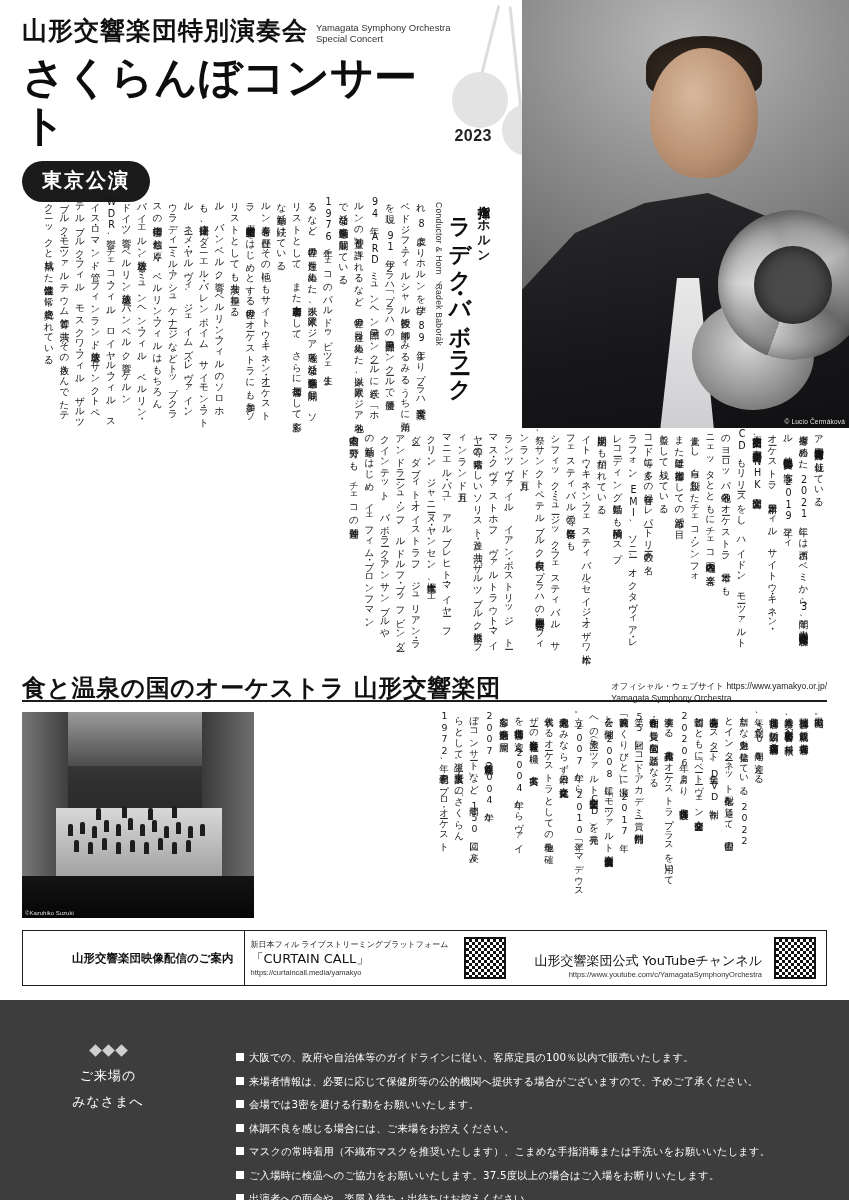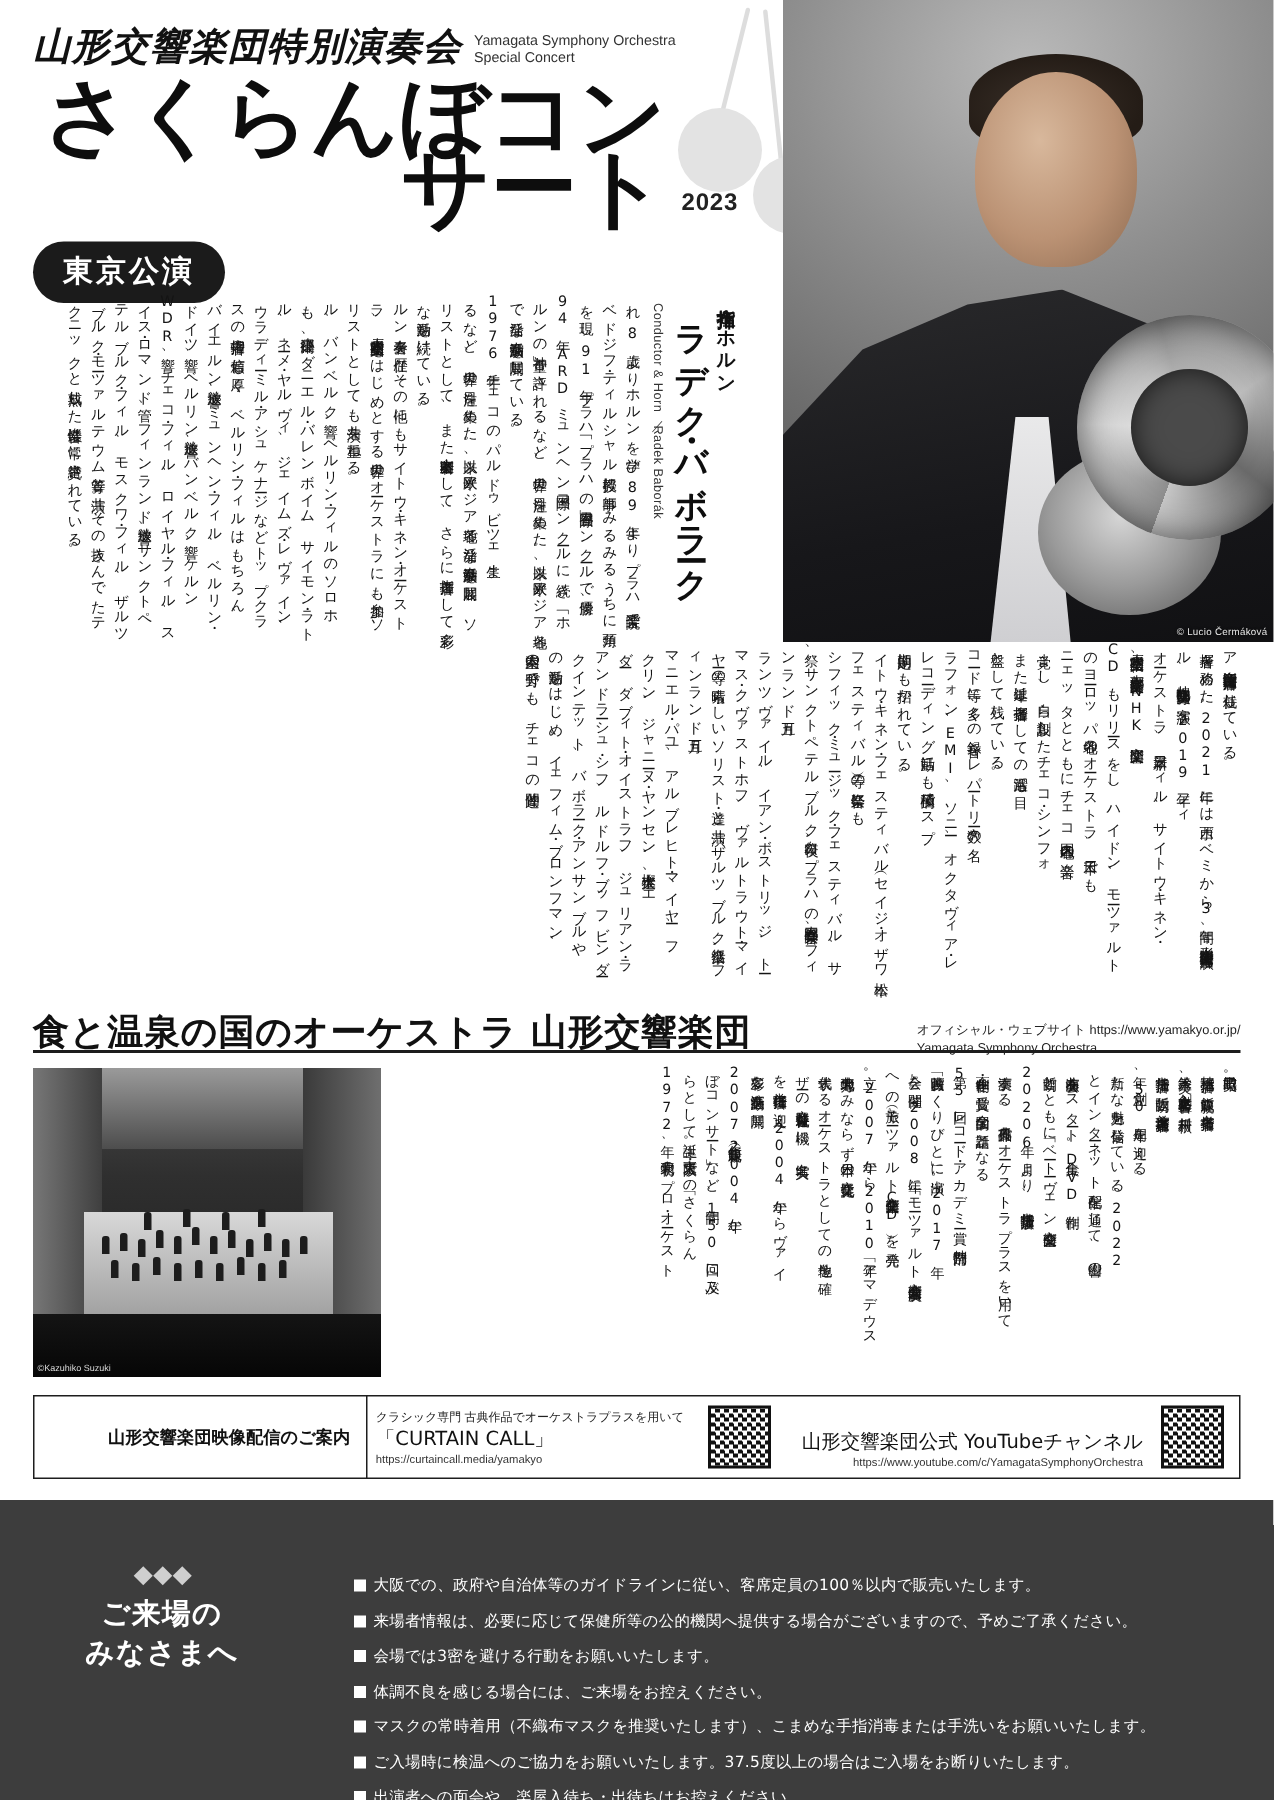--- a/index.html
+++ b/index.html
@@ -25,32 +25,31 @@
   .cherry-deco .b2 { width:52px; height:52px; left:50px; top:104px; }
   .cherry-deco .stem { position:absolute; width:3px; height:78px; background:#dddddd;
       left:36px; top:4px; transform:rotate(14deg); border-radius:2px;}
   .cherry-deco .stem2 { position:absolute; width:3px; height:104px; background:#dddddd;
       left:62px; top:6px; transform:rotate(-6deg); border-radius:2px;}
 
   .title-block { position:absolute; left:22px; top:14px; width:470px; }
   .line1 { display:flex; align-items:flex-end; gap:8px; }
   .jp-title-1 {
     font-family:"DejaVu Sans", sans-serif;
-    font-weight:bold; font-size:25px; letter-spacing:1px; color:#111;font-style:italic;
+    font-weight:bold; font-size:25px; letter-spacing:1px; color:#111;
   }
   .en-title {
     font-size:9.5px; line-height:11px; color:#333; padding-bottom:3px;
     font-family:"Liberation Sans", sans-serif;
   }
   .line2 { margin-top:6px; display:flex; align-items:flex-end; gap:10px;}
   .jp-title-2 {
     font-family:"DejaVu Sans", sans-serif;
-    font-weight:bold; font-size:58px; letter-spacing:0px; color:#0d0d0d;
+    font-weight:bold; font-size:43px; letter-spacing:0px; color:#0d0d0d;
     line-height:48px;
-    text-align:right;
   }
   .year { font-size:16px; font-weight:bold; color:#222; padding-bottom:4px; letter-spacing:0.5px;}
   .badge {
     margin-top:12px; display:inline-block; background:#1b1b1b; color:#fff;
     font-family:"DejaVu Sans", sans-serif; font-weight:bold; font-size:20px;
     padding:6px 20px 8px; border-radius:22px; letter-spacing:2px;
   }
 
   
   .photo {
@@ -189,21 +188,21 @@
 
   
   .notice {
     position:absolute; left:0; top:1000px; width:849px; height:200px;
     background:#3d3d3d; color:#fff;
   }
   .notice-left { position:absolute; left:28px; top:46px; width:160px; text-align:center; }
   .notice-left .sq { display:flex; gap:4px; justify-content:center; margin-bottom:8px;}
   .notice-left .sq span { display:block; width:9px; height:9px; background:#cfcfcf; transform:rotate(45deg);}
   .notice-left .t {
-    font-family:"DejaVu Sans", sans-serif; font-weight:bold; font-size:19px;
+    font-family:"DejaVu Sans", sans-serif; font-weight:normal; font-size:13px;
     line-height:26px; letter-spacing:1px;
   }
   .notice-list { position:absolute; left:196px; top:34px; width:630px; }
   .notice-list li {
     list-style:none; font-family:"DejaVu Sans", sans-serif;
     font-size:10.3px; line-height:14px; margin-bottom:9.5px; padding-left:13px; position:relative;
     letter-spacing:0.2px;
   }
   .notice-list li::before {
     content:""; position:absolute; left:0; top:3px; width:8px; height:8px; background:#ffffff;
@@ -369,21 +368,21 @@
     <div class="vtext"></div>
   </div>
 
   <div class="stream-bar">
     <div class="stream-seg">
       <span class="sb-label">山形交響楽団映像配信のご案内</span>
     </div>
     <div class="divider-v"></div>
     <div class="stream-seg sb-mid">
       <div>
-        <div class="sb-sub">クラシック専門 古典作品でオーケストラプラスを用いて</div>
+        <div class="sb-sub">新日本フィル ライブストリーミングプラットフォーム</div>
         <div class="sb-title">「CURTAIN CALL」</div>
         <div class="sb-small">https://curtaincall.media/yamakyo</div>
       </div>
     </div>
     <div class="stream-seg">
       <div class="qr"></div>
     </div>
     <div class="sb-right">
       <div style="text-align:right">
         <div class="sb-title">山形交響楽団公式 YouTubeチャンネル</div>

